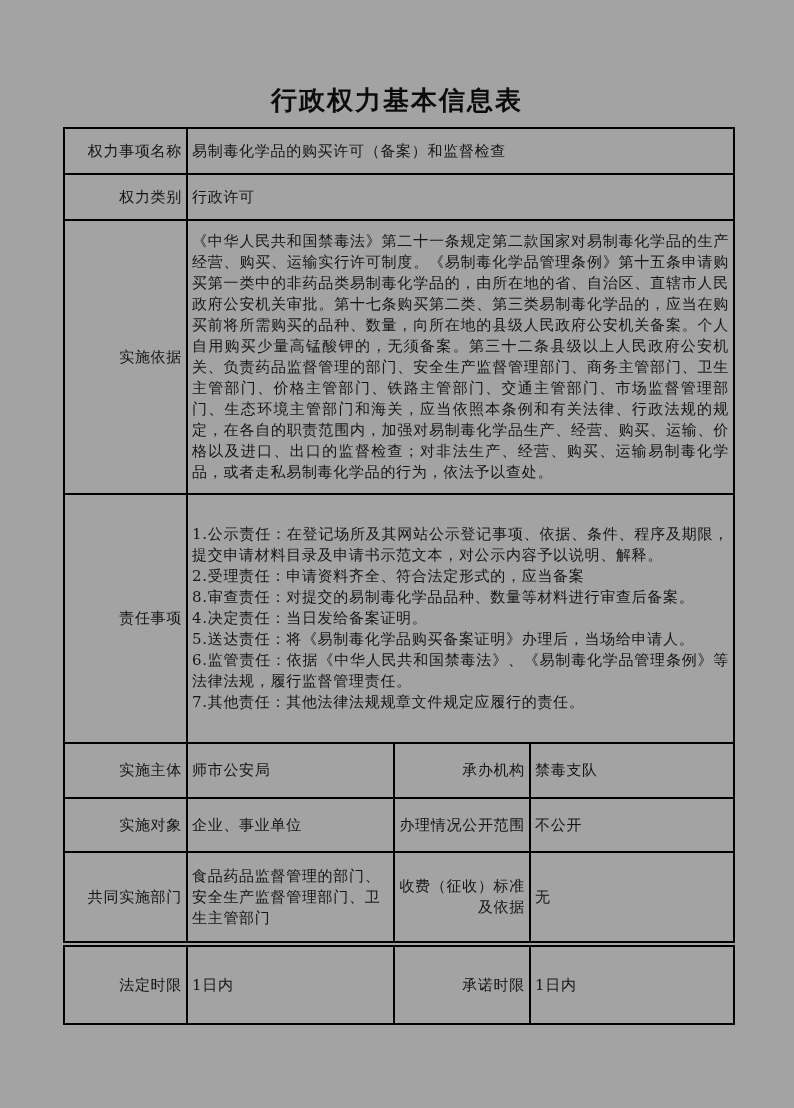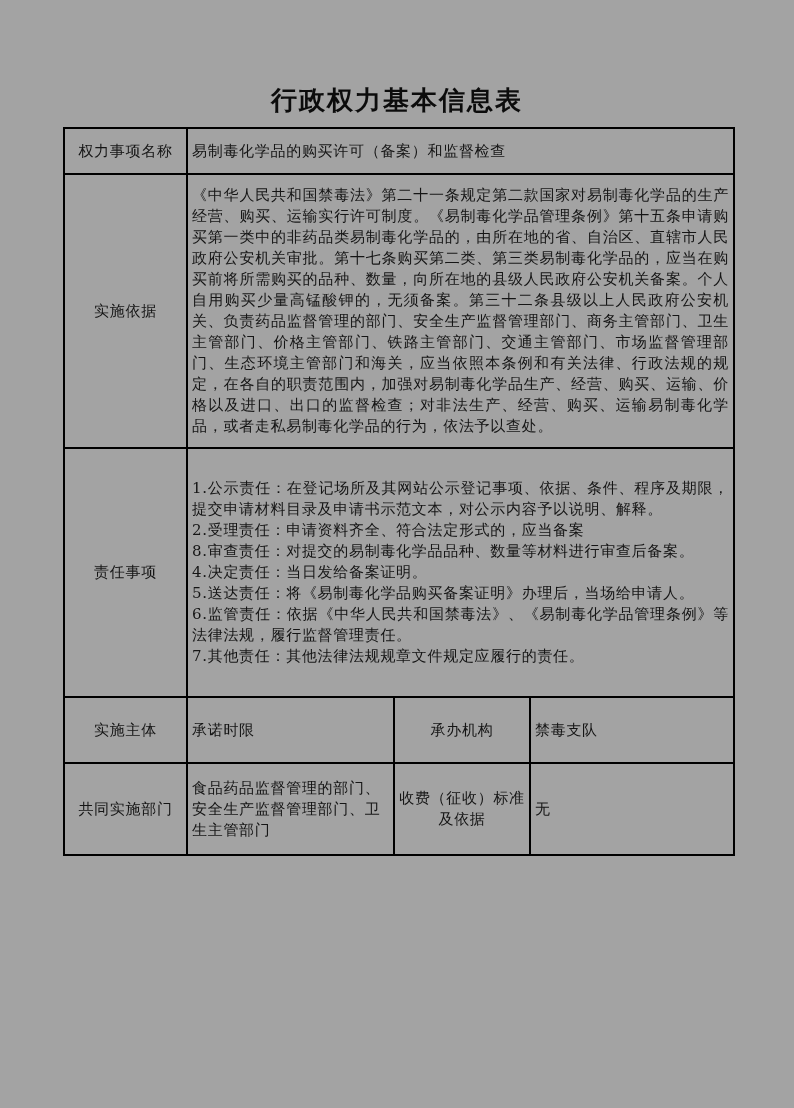--- a/index.html
+++ b/index.html
@@ -38,25 +38,25 @@
     overflow:hidden;
   }
   col.c1{width:123px;}
   col.c2{width:207px;}
   col.c3{width:136px;}
   col.c4{width:204px;}
   tr.r1{height:46px;}
   tr.r2{height:46px;}
   tr.r3{height:274px;}
   tr.r4{height:249px;}
-  tr.r5{height:66px;}
+  tr.r5{height:55px;}
   tr.r6{height:54px;}
   tr.r7{height:92px;}
   tr.r8{height:80px;}
-  td.lbl{text-align:center;}
+  td.lbl{text-align:right;}
   td.center{text-align:left;}
   td.just{
     text-align:justify;
     padding:4px 6px;
     vertical-align:top;
   }
   td.list{
     text-align:justify;
     padding:6px 6px;
     vertical-align:middle;
@@ -79,20 +79,24 @@
         <col class="c3">
         <col class="c4">
       </colgroup>
 
     <tbody>
         <tr class="r1">
       <td class="lbl">权力事项名称</td>
       <td class="center" colspan="3">易制毒化学品的购买许可（备案）和监督检查</td>
     </tr>
 
+    <tr class="r2">
+      <td class="lbl">权力类别</td>
+      <td class="center" colspan="3">行政许可</td>
+    </tr>
 
     <tr class="r3">
       <td class="lbl">实施依据</td>
       <td class="just" colspan="3">《中华人民共和国禁毒法》第二十一条规定第二款国家对易制毒化学品的生产经营、购买、运输实行许可制度。《易制毒化学品管理条例》第十五条申请购买第一类中的非药品类易制毒化学品的，由所在地的省、自治区、直辖市人民政府公安机关审批。第十七条购买第二类、第三类易制毒化学品的，应当在购买前将所需购买的品种、数量，向所在地的县级人民政府公安机关备案。个人自用购买少量高锰酸钾的，无须备案。第三十二条县级以上人民政府公安机关、负责药品监督管理的部门、安全生产监督管理部门、商务主管部门、卫生主管部门、价格主管部门、铁路主管部门、交通主管部门、市场监督管理部门、生态环境主管部门和海关，应当依照本条例和有关法律、行政法规的规定，在各自的职责范围内，加强对易制毒化学品生产、经营、购买、运输、价格以及进口、出口的监督检查；对非法生产、经营、购买、运输易制毒化学品，或者走私易制毒化学品的行为，依法予以查处。</td>
     </tr>
 
     <tr class="r4">
       <td class="lbl">责任事项</td>
       <td class="list" colspan="3">
         <div class="duty">1.公示责任：在登记场所及其网站公示登记事项、依据、条件、程序及期限，提交申请材料目录及申请书示范文本，对公示内容予以说明、解释。</div>
@@ -100,29 +104,41 @@
         <div class="duty">8.审查责任：对提交的易制毒化学品品种、数量等材料进行审查后备案。</div>
         <div class="duty">4.决定责任：当日发给备案证明。</div>
         <div class="duty">5.送达责任：将《易制毒化学品购买备案证明》办理后，当场给申请人。</div>
         <div class="duty">6.监管责任：依据《中华人民共和国禁毒法》、《易制毒化学品管理条例》等法律法规，履行监督管理责任。</div>
         <div class="duty">7.其他责任：其他法律法规规章文件规定应履行的责任。</div>
       </td>
     </tr>
 
     <tr class="r5">
       <td class="lbl">实施主体</td>
-      <td class="center">承诺时限</td>
+      <td class="center">师市公安局</td>
       <td class="lbl">承办机构</td>
       <td class="center">禁毒支队</td>
     </tr>
 
+    <tr class="r6">
+      <td class="lbl">实施对象</td>
+      <td class="center">企业、事业单位</td>
+      <td class="lbl">办理情况公开范围</td>
+      <td class="center">不公开</td>
+    </tr>
 
     <tr class="r7">
       <td class="lbl">共同实施部门</td>
       <td class="center">食品药品监督管理的部门、安全生产监督管理部门、卫生主管部门</td>
       <td class="lbl">收费（征收）标准及依据</td>
       <td class="center">无</td>
     </tr>
 
+    <tr class="r8">
+      <td class="lbl">法定时限</td>
+      <td class="center">1日内</td>
+      <td class="lbl">承诺时限</td>
+      <td class="center">1日内</td>
+    </tr>
 
   </tbody>
     </table>
 </div>
 
 </body></html>

